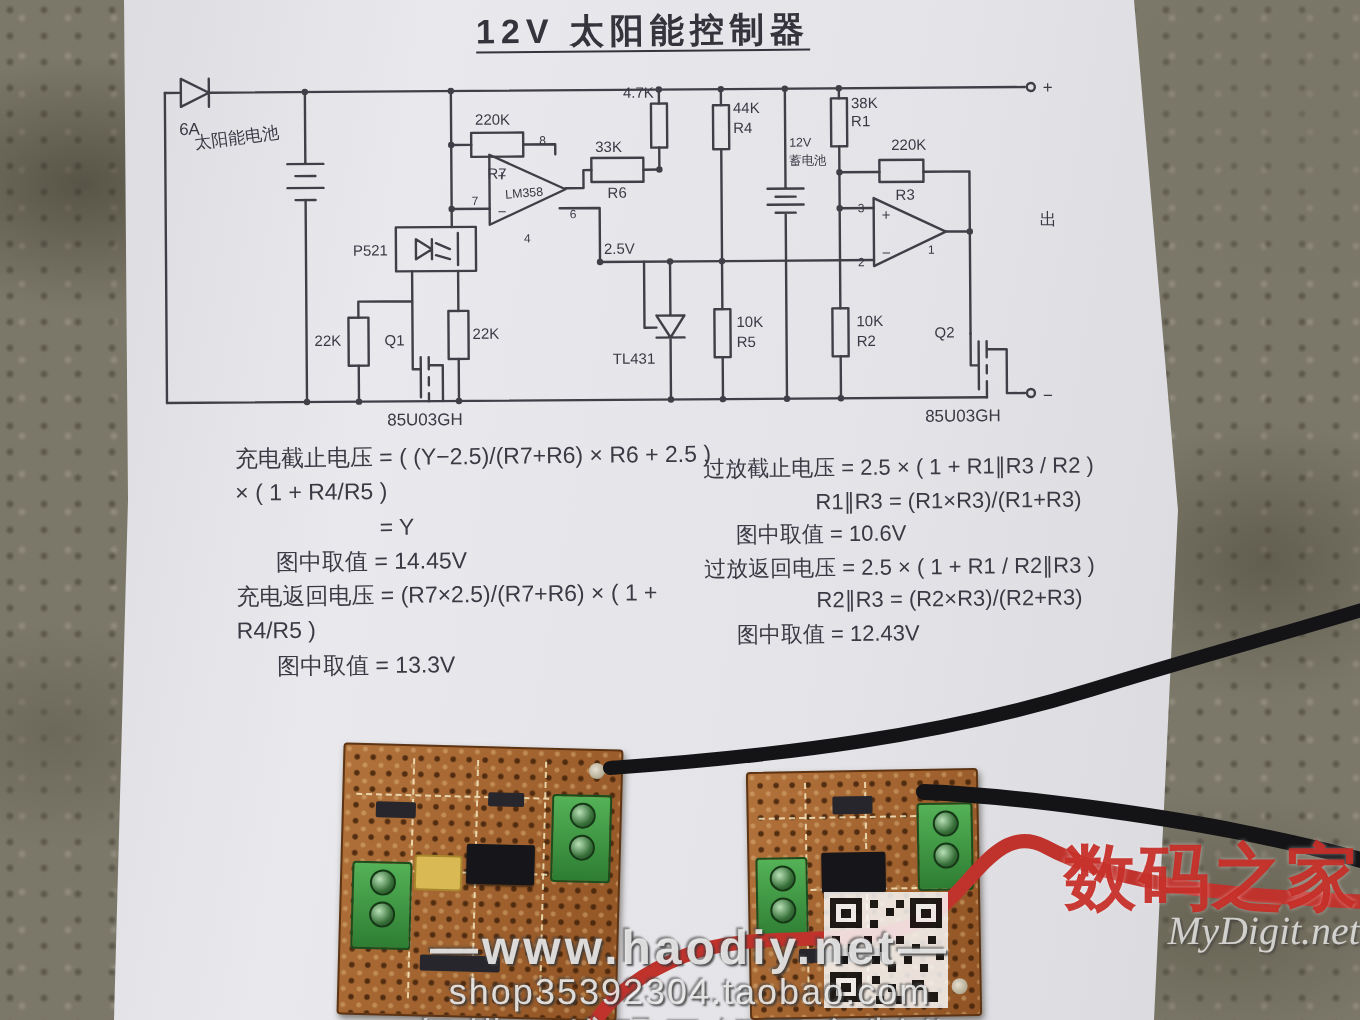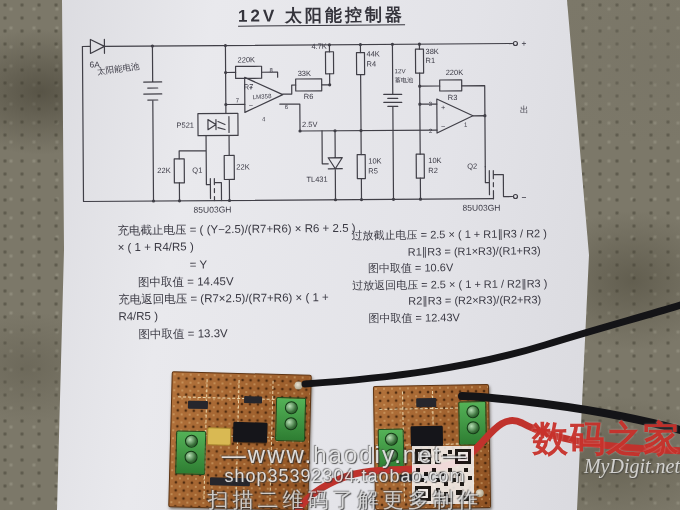--- a/index.html
+++ b/index.html
@@ -52,21 +52,21 @@
          border:1px solid #163817;}
   .ic{position:absolute;background:#15151a;border-radius:1px;box-shadow:0 1px 1px rgba(0,0,0,.5);}
   .ycap{position:absolute;background:#d9b953;border:1px solid #a8862e;border-radius:2px;}
   .bit{position:absolute;background:#26262c;border-radius:1px;}
   .hole{position:absolute;width:8px;height:8px;border-radius:50%;
         background:radial-gradient(circle at 40% 40%, #e8e0d0, #b0a890 70%, #7a6a50);}
   .wires{position:absolute;left:0;top:0;z-index:6;pointer-events:none;}
   .wm{position:absolute;z-index:8;}
   .wm-center{left:170px;top:442px;width:350px;text-align:center;color:rgba(240,240,240,.88);
              text-shadow:1px 1px 1px rgba(55,55,55,.85),-1px -1px 1px rgba(70,70,70,.6);}
-  .wm-line1{font-size:24px;font-weight:normal;letter-spacing:2px;line-height:1.05;}
+  .wm-line1{font-size:24px;font-weight:bold;letter-spacing:2px;line-height:1.05;margin-top:20px;}
   .wm-line2{font-size:18px;font-weight:normal;letter-spacing:1px;line-height:1.1;}
   .wm-line3{font-size:21px;letter-spacing:4px;color:rgba(225,225,225,.85);line-height:1.2;}
   .wm-right{left:527px;top:419px;width:153px;text-align:right;}
   .brand-cn{font-size:36px;font-weight:bold;letter-spacing:1px;color:rgba(198,42,36,.92);
             text-shadow:0 0 2px rgba(255,255,255,.45);line-height:1.1;}
   .brand-en{font-family:"Liberation Serif",serif;font-style:italic;font-size:20px;
             color:rgba(238,238,238,.8);margin-top:-4px;
             text-shadow:1px 1px 1px rgba(60,60,60,.6);}
   .qr{position:absolute;left:412px;top:446px;z-index:7;opacity:.92;}
 </style>

